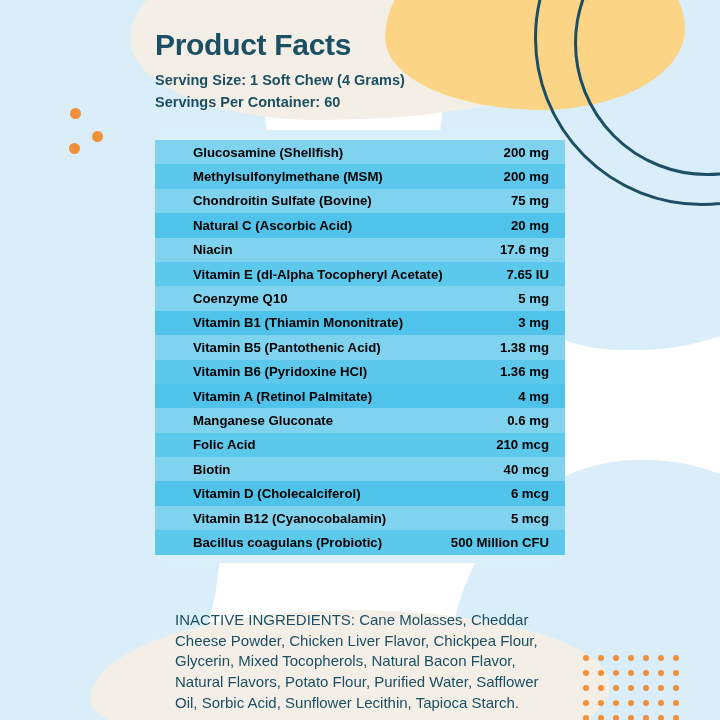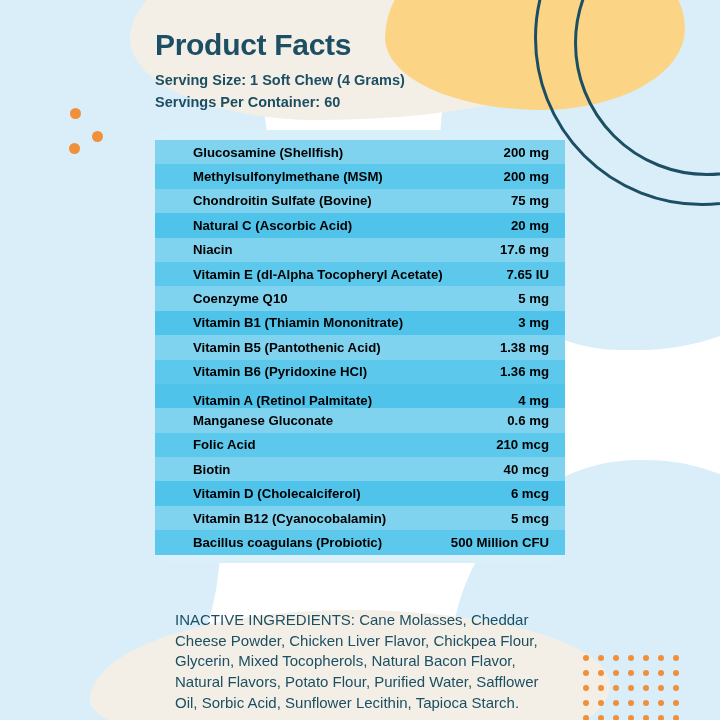--- a/index.html
+++ b/index.html
@@ -286,21 +286,21 @@
         <span class="amount">3 mg</span>
       </div>
       <div class="row" style="background: rgb(127, 211, 239);">
         <span class="nutrient">Vitamin B5 (Pantothenic Acid)</span>
         <span class="amount">1.38 mg</span>
       </div>
       <div class="row" style="background: rgb(92, 200, 236);">
         <span class="nutrient">Vitamin B6 (Pyridoxine HCl)</span>
         <span class="amount">1.36 mg</span>
       </div>
-      <div class="row" style="background: rgb(79, 195, 234); align-items: flex-end;">
+      <div class="row" style="background: rgb(79, 195, 234);">
         <span class="nutrient">Vitamin A (Retinol Palmitate)</span>
         <span class="amount">4 mg</span>
       </div>
       <div class="row" style="background: rgb(127, 211, 239);">
         <span class="nutrient">Manganese Gluconate</span>
         <span class="amount">0.6 mg</span>
       </div>
       <div class="row" style="background: rgb(92, 200, 236);">
         <span class="nutrient">Folic Acid</span>
         <span class="amount">210 mcg</span>

